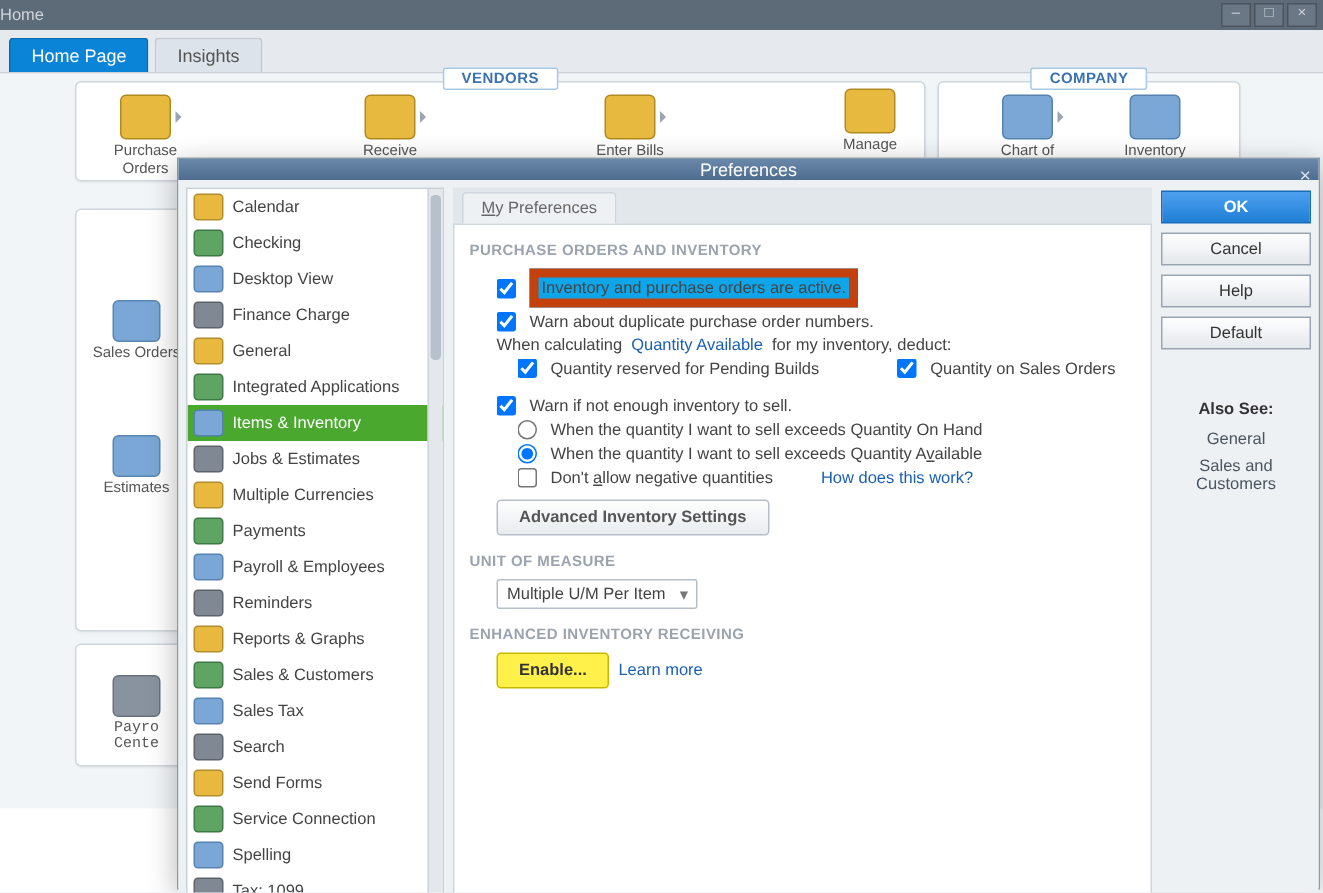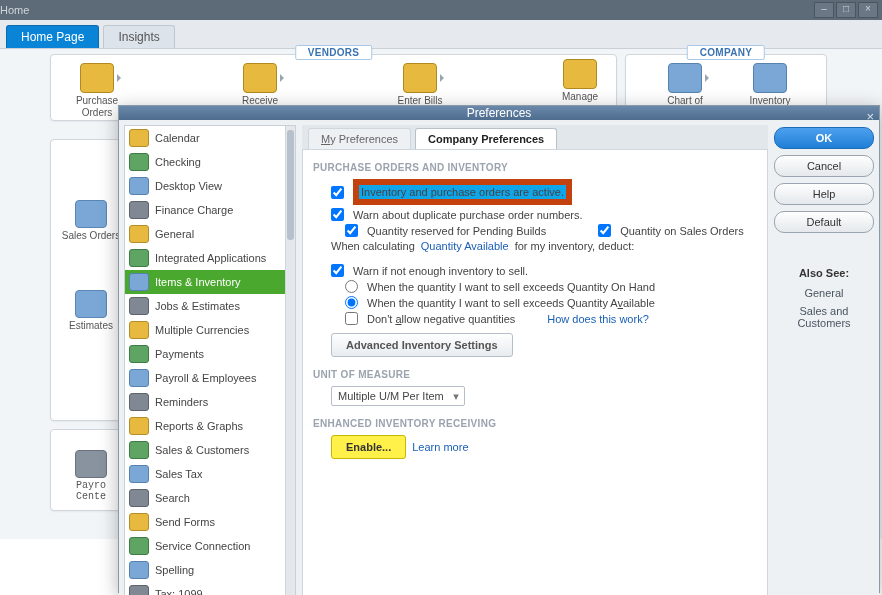--- a/index.html
+++ b/index.html
@@ -286,21 +286,21 @@
     width:100px;
     display:flex;
     flex-direction:column;
     gap:6px;
     align-items:stretch;
     padding-top:2px;
   }
   .rbtn{
     background:linear-gradient(#fefefe,#e4e8ec);
     border:1px solid #9aa5b1;
-    border-radius:10px;
+    border-radius:0;
     color:#333;
     font-size:11px;
     text-align:center;
     padding:4px 0;
     cursor:pointer;
   }
   .rbtn.primary{
     background:linear-gradient(#4ea0ef,#1f7fd6);
     color:#fff;
     border-color:#1a6bb8;
@@ -474,46 +474,43 @@
       <div class="cat-scroll">
         <div class="thumb"></div>
       </div>
     </div>
 
     <div class="center">
       <div class="pref-tabs">
         <div class="ptab">
           <span class="ul">M</span><span>y Preferences</span>
         </div>
-        <div class="ptab active">
-          <span>Company Preferences</span>
-        </div>
       </div>
       <div class="pref-body">
         <div class="sec-title">PURCHASE ORDERS AND INVENTORY</div>
 
         <div class="row indent1">
           <input type="checkbox" checked="" style="">
           <span class="hl">Inventory and purchase orders are active.</span>
         </div>
         <div class="row indent1">
           <input type="checkbox" checked="" style="">
           <span>Warn about duplicate purchase order numbers.</span>
+        </div>
+        <div class="row indent1" style="flex-wrap:wrap;">
+          <span>When calculating</span>
+          <span class="link">Quantity Available</span>
+          <span>for my inventory, deduct:</span>
         </div>
         <div class="row indent2">
           <input type="checkbox" checked="" style="">
           <span>Quantity reserved for Pending Builds</span>
           <span style="width:40px;"></span>
           <input type="checkbox" checked="" style="">
           <span>Quantity on Sales Orders</span>
-        </div>
-        <div class="row indent1" style="flex-wrap:wrap;">
-          <span>When calculating</span>
-          <span class="link">Quantity Available</span>
-          <span>for my inventory, deduct:</span>
         </div>
 
         <div style="height:6px;"></div>
         <div class="row indent1">
           <input type="checkbox" checked="" style="">
           <span>Warn if not enough inventory to sell.</span>
         </div>
         <div class="row indent2">
           <input type="radio" name="warnopt" style="">
           <span>When the quantity I want to sell exceeds Quantity On Hand</span>

